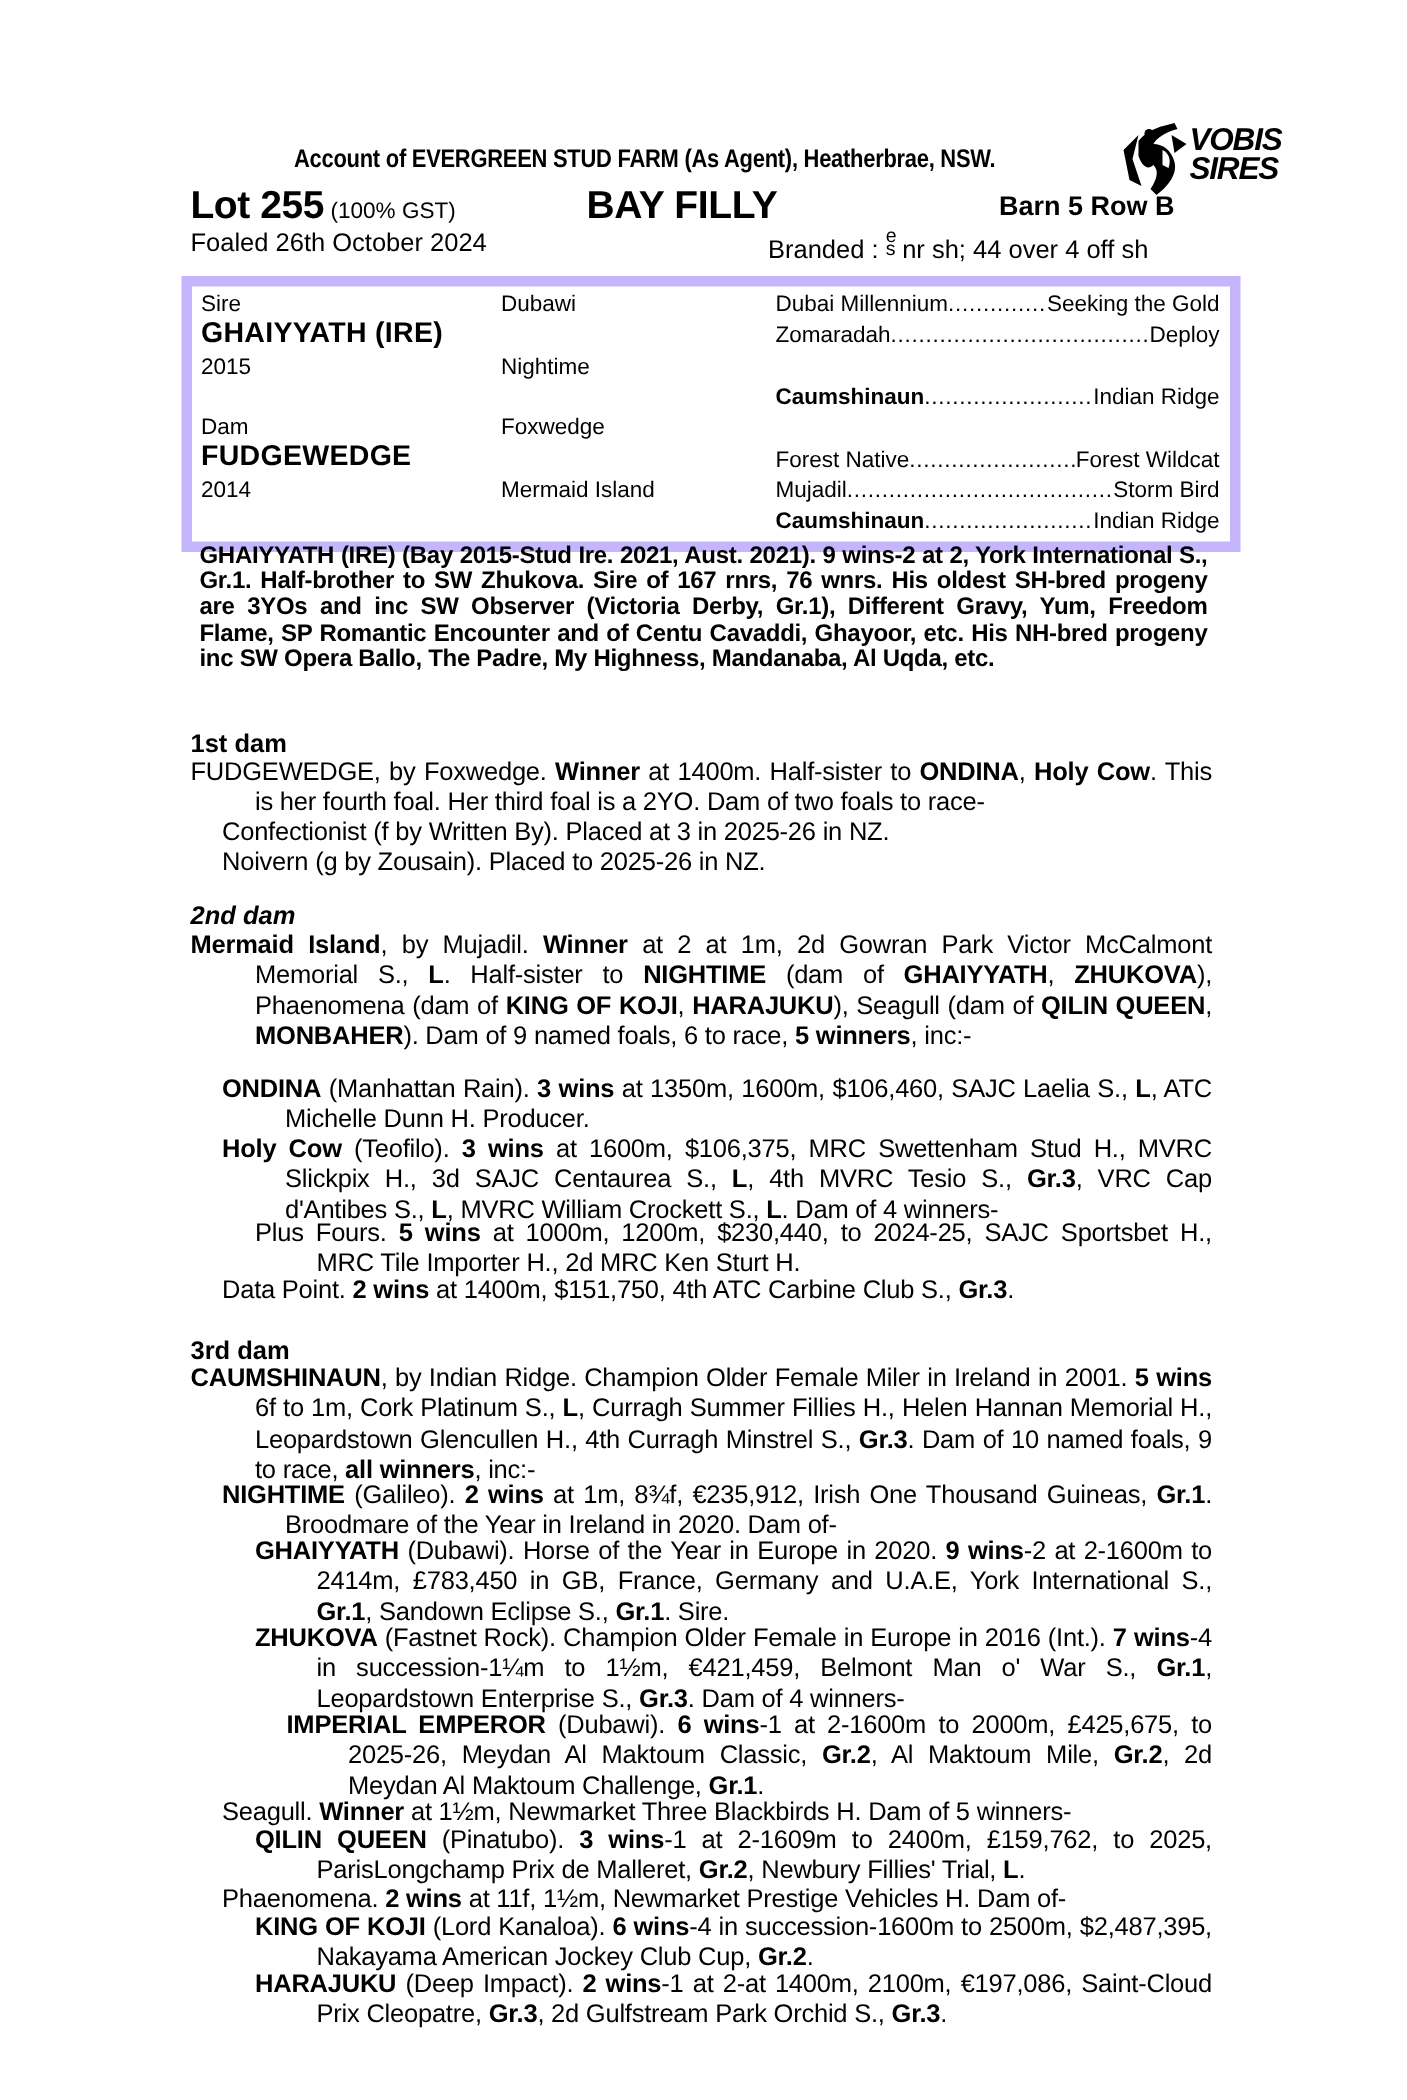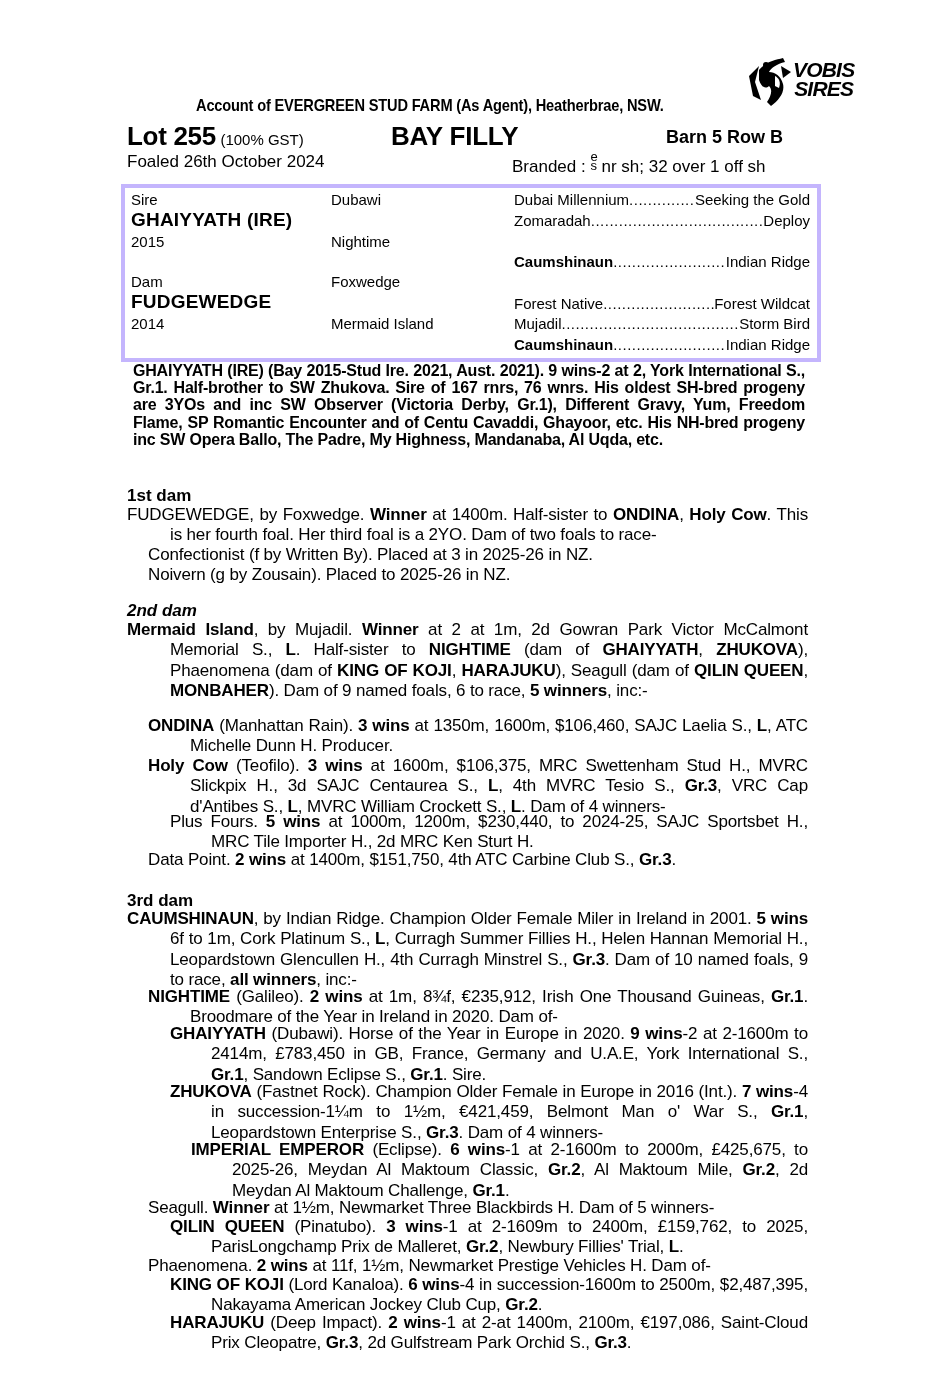--- a/index.html
+++ b/index.html
@@ -9,39 +9,39 @@
   }
   .abs { position: absolute; }
   .b { font-weight: bold; }
 
   
   .account {
     left: 196px; top: 96px; font-family: "Liberation Sans Narrow", "Liberation Sans", sans-serif;
     font-size: 17px; font-weight: bold; letter-spacing: -0.2px; transform: scaleX(0.86); transform-origin: left top;
     white-space: nowrap;
   }
-  .logo { left: 745px; top: 56px; width: 140px; height: 54px; text-align: center; }
+  .logo { left: 745px; top: 80px; width: 140px; height: 54px; }
   .logo svg { display: block; }
   .logo-text {
     position: absolute; left: 48px; top: 4px; font-weight: bold; font-style: italic;
     font-size: 21px; line-height: 19px; letter-spacing: -0.8px;
   }
   .lot-line { left: 127px; top: 121px; white-space: nowrap; }
   .lot-num { font-size: 26px; font-weight: bold; letter-spacing: -0.3px; }
   .gst { font-size: 15px; }
   .sex { left: 391px; top: 121px; font-size: 26px; font-weight: bold; letter-spacing: -0.2px; }
   .barn { left: 666px; top: 127px; font-size: 18px; font-weight: bold; }
   .foaled { left: 127px; top: 152px; font-size: 17px; }
   .branded { left: 512px; top: 152px; font-size: 17px; white-space: nowrap; }
   .brand-mark { display: inline-block; font-size: 13px; line-height: 9px; vertical-align: 2px; letter-spacing: -1px; }
 
   
   .ped {
     left: 121px; top: 184px; width: 692px; height: 170px;
-    border: 4px solid #c4b5fd; box-sizing: content-box; text-align: center;
+    border: 7px solid #c4b5fd; box-sizing: content-box; text-align: center;
   }
   .ped .cell { position: absolute; font-size: 15px; white-space: nowrap; line-height: 20px; }
   .ped .big { font-size: 19px; font-weight: bold; letter-spacing: 0.2px; }
   .ped .gg {
     position: absolute; left: 389px; width: 296px; font-size: 15px; line-height: 20px;
     display: flex; white-space: nowrap;
   }
   .ped .gg .l { flex: 0 0 auto; }
   .ped .gg .dots { flex: 1 1 auto; overflow: hidden; }
   .ped .gg .dots::before {
@@ -91,21 +91,21 @@
 <div class="abs lot-line">
   <span class="lot-num">Lot 255</span>
   <span class="gst">(100% GST)</span>
 </div>
 <div class="abs sex">BAY FILLY</div>
 <div class="abs barn">Barn 5 Row B</div>
 <div class="abs foaled">Foaled 26th October 2024</div>
 <div class="abs branded">
   <span>Branded :</span>
   <span class="brand-mark">e<br>s</span>
-  <span>nr sh; 32 over 1 off sh</span>
+  <span>nr sh; 44 over 4 off sh</span>
 </div>
 
 <div class="abs ped">
   <div class="cell" style="left:6px; top:2px;">Sire</div>
   <div class="cell big" style="left:6px; top:22px;">GHAIYYATH (IRE)</div>
   <div class="cell" style="left:6px; top:44px;">2015</div>
   <div class="cell" style="left:6px; top:84px;">Dam</div>
   <div class="cell big" style="left:6px; top:104px;">FUDGEWEDGE</div>
   <div class="cell" style="left:6px; top:126px;">2014</div>
 
@@ -158,18 +158,18 @@
 <div class="para l1" style="top:716px;"><span class="b">ONDINA</span><span> (Manhattan Rain). </span><span class="b">3 wins</span><span> at 1350m, 1600m, $106,460, SAJC Laelia S., </span><span class="b">L</span><span>, ATC Michelle Dunn H. Producer.</span></div>
 <div class="para l1" style="top:756px;"><span class="b">Holy Cow</span><span> (Teofilo). </span><span class="b">3 wins</span><span> at 1600m, $106,375, MRC Swettenham Stud H., MVRC Slickpix H., 3d SAJC Centaurea S., </span><span class="b">L</span><span>, 4th MVRC Tesio S., </span><span class="b">Gr.3</span><span>, VRC Cap d'Antibes S., </span><span class="b">L</span><span>, MVRC William Crockett S., </span><span class="b">L</span><span>. Dam of 4 winners-</span></div>
 <div class="para l2" style="top:812px;"><span>Plus Fours. </span><span class="b">5 wins</span><span> at 1000m, 1200m, $230,440, to 2024-25, SAJC Sportsbet H., MRC Tile Importer H., 2d MRC Ken Sturt H.</span></div>
 <div class="para l1 noj" style="top:850px;"><span>Data Point. </span><span class="b">2 wins</span><span> at 1400m, $151,750, 4th ATC Carbine Club S., </span><span class="b">Gr.3</span><span>.</span></div>
 
 <div class="sect-h" style="top:891px;">3rd dam</div>
 <div class="para l0" style="top:909px;"><span class="b">CAUMSHINAUN</span><span>, by Indian Ridge. Champion Older Female Miler in Ireland in 2001. </span><span class="b">5 wins</span><span> 6f to 1m, Cork Platinum S., </span><span class="b">L</span><span>, Curragh Summer Fillies H., Helen Hannan Memorial H., Leopardstown Glencullen H., 4th Curragh Minstrel S., </span><span class="b">Gr.3</span><span>. Dam of 10 named foals, 9 to race, </span><span class="b">all winners</span><span>, inc:-</span></div>
 <div class="para l1" style="top:987px;"><span class="b">NIGHTIME</span><span> (Galileo). </span><span class="b">2 wins</span><span> at 1m, 8¾f, €235,912, Irish One Thousand Guineas, </span><span class="b">Gr.1</span><span>. Broodmare of the Year in Ireland in 2020. Dam of-</span></div>
 <div class="para l2" style="top:1024px;"><span class="b">GHAIYYATH</span><span> (Dubawi). Horse of the Year in Europe in 2020. </span><span class="b">9 wins</span><span>-2 at 2-1600m to 2414m, £783,450 in GB, France, Germany and U.A.E, York International S., </span><span class="b">Gr.1</span><span>, Sandown Eclipse S., </span><span class="b">Gr.1</span><span>. Sire.</span></div>
 <div class="para l2" style="top:1082px;"><span class="b">ZHUKOVA</span><span> (Fastnet Rock). Champion Older Female in Europe in 2016 (Int.). </span><span class="b">7 wins</span><span>-4 in succession-1¼m to 1½m, €421,459, Belmont Man o' War S., </span><span class="b">Gr.1</span><span>, Leopardstown Enterprise S., </span><span class="b">Gr.3</span><span>. Dam of 4 winners-</span></div>
-<div class="para l3" style="top:1140px;"><span class="b">IMPERIAL EMPEROR</span><span> (Eclipse). </span><span class="b">6 wins</span><span>-1 at 2-1600m to 2000m, £425,675, to 2025-26, Meydan Al Maktoum Classic, </span><span class="b">Gr.2</span><span>, Al Maktoum Mile, </span><span class="b">Gr.2</span><span>, 2d Meydan Al Maktoum Challenge, </span><span class="b">Gr.1</span><span>.</span></div>
+<div class="para l3" style="top:1140px;"><span class="b">IMPERIAL EMPEROR</span><span> (Dubawi). </span><span class="b">6 wins</span><span>-1 at 2-1600m to 2000m, £425,675, to 2025-26, Meydan Al Maktoum Classic, </span><span class="b">Gr.2</span><span>, Al Maktoum Mile, </span><span class="b">Gr.2</span><span>, 2d Meydan Al Maktoum Challenge, </span><span class="b">Gr.1</span><span>.</span></div>
 <div class="para l1 noj" style="top:1198px;"><span>Seagull. </span><span class="b">Winner</span><span> at 1½m, Newmarket Three Blackbirds H. Dam of 5 winners-</span></div>
 <div class="para l2" style="top:1217px;"><span class="b">QILIN QUEEN</span><span> (Pinatubo). </span><span class="b">3 wins</span><span>-1 at 2-1609m to 2400m, £159,762, to 2025, ParisLongchamp Prix de Malleret, </span><span class="b">Gr.2</span><span>, Newbury Fillies' Trial, </span><span class="b">L</span><span>.</span></div>
 <div class="para l1 noj" style="top:1256px;"><span>Phaenomena. </span><span class="b">2 wins</span><span> at 11f, 1½m, Newmarket Prestige Vehicles H. Dam of-</span></div>
 <div class="para l2" style="top:1275px;"><span class="b">KING OF KOJI</span><span> (Lord Kanaloa). </span><span class="b">6 wins</span><span>-4 in succession-1600m to 2500m, $2,487,395, Nakayama American Jockey Club Cup, </span><span class="b">Gr.2</span><span>.</span></div>
 <div class="para l2" style="top:1313px;"><span class="b">HARAJUKU</span><span> (Deep Impact). </span><span class="b">2 wins</span><span>-1 at 2-at 1400m, 2100m, €197,086, Saint-Cloud Prix Cleopatre, </span><span class="b">Gr.3</span><span>, 2d Gulfstream Park Orchid S., </span><span class="b">Gr.3</span><span>.</span></div>
 
 </body></html>

